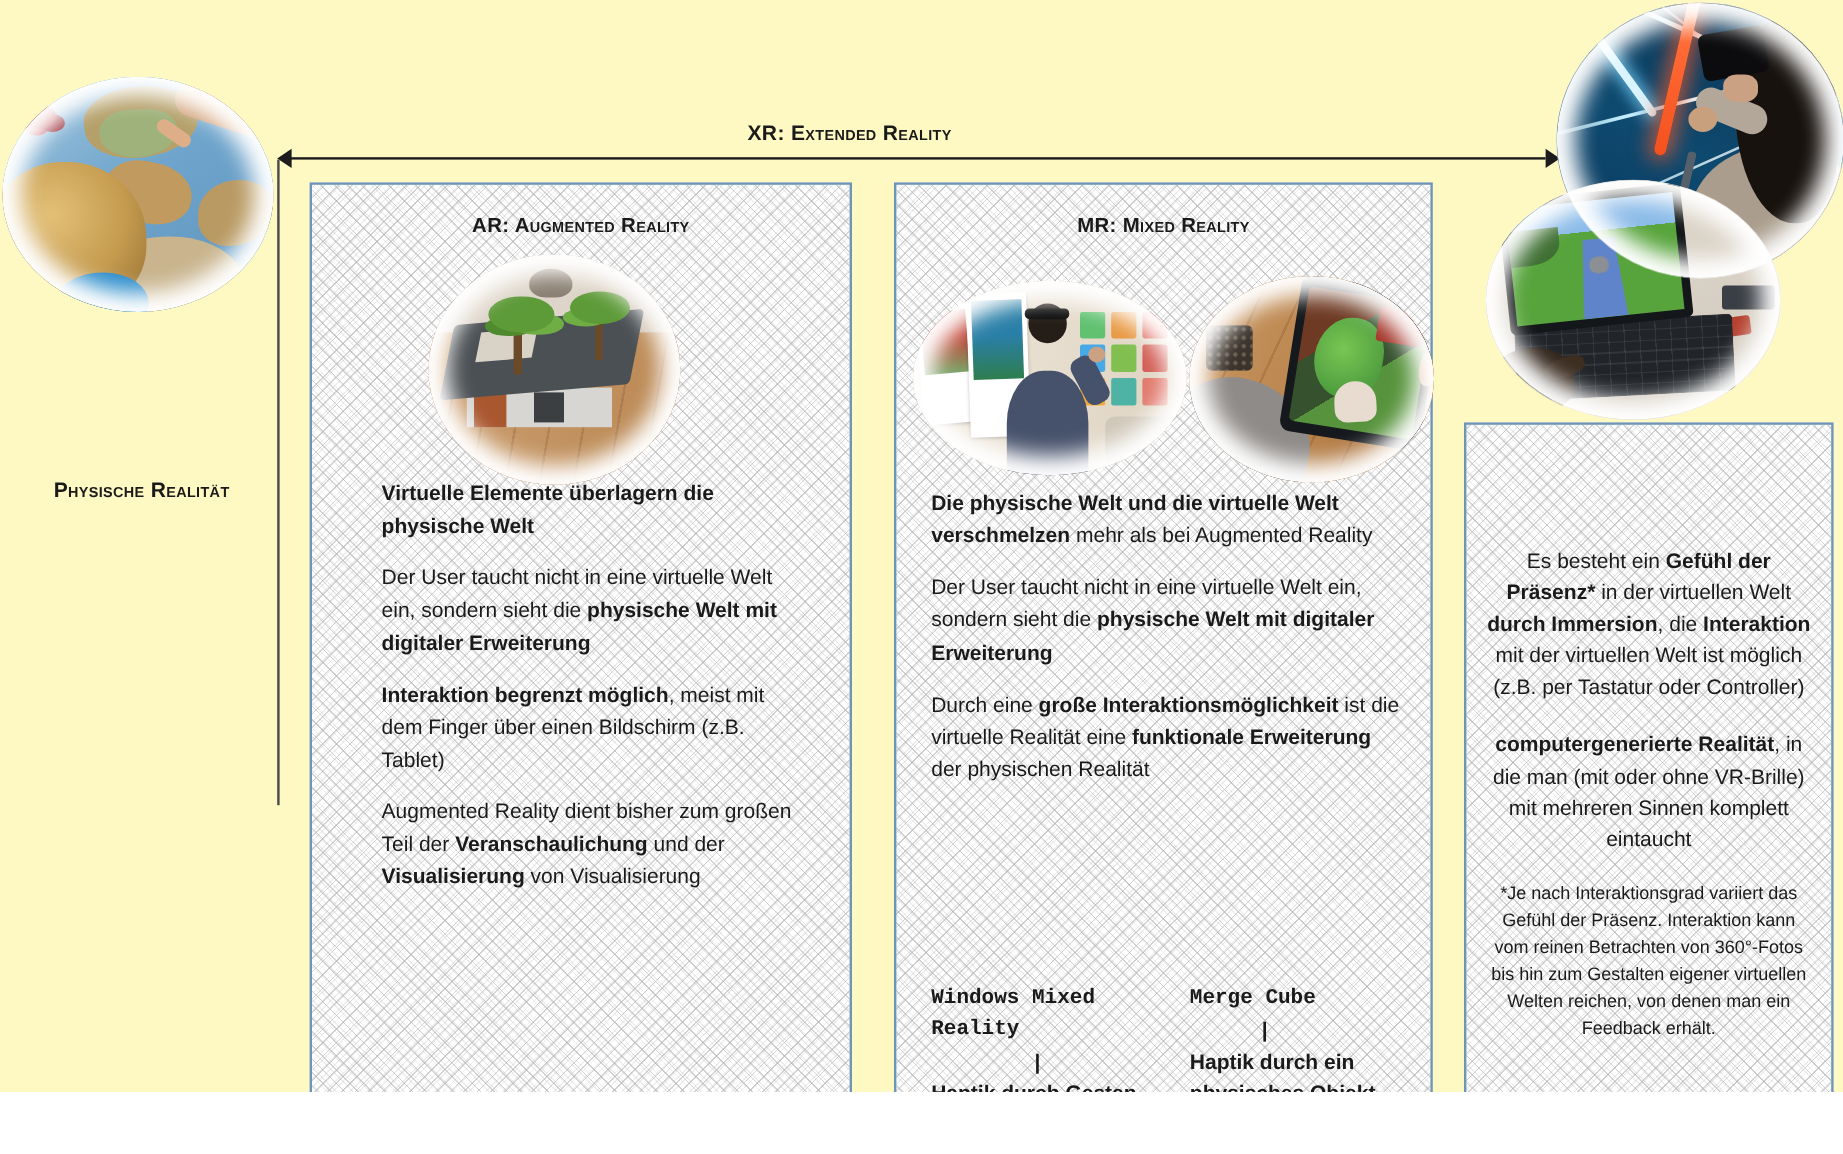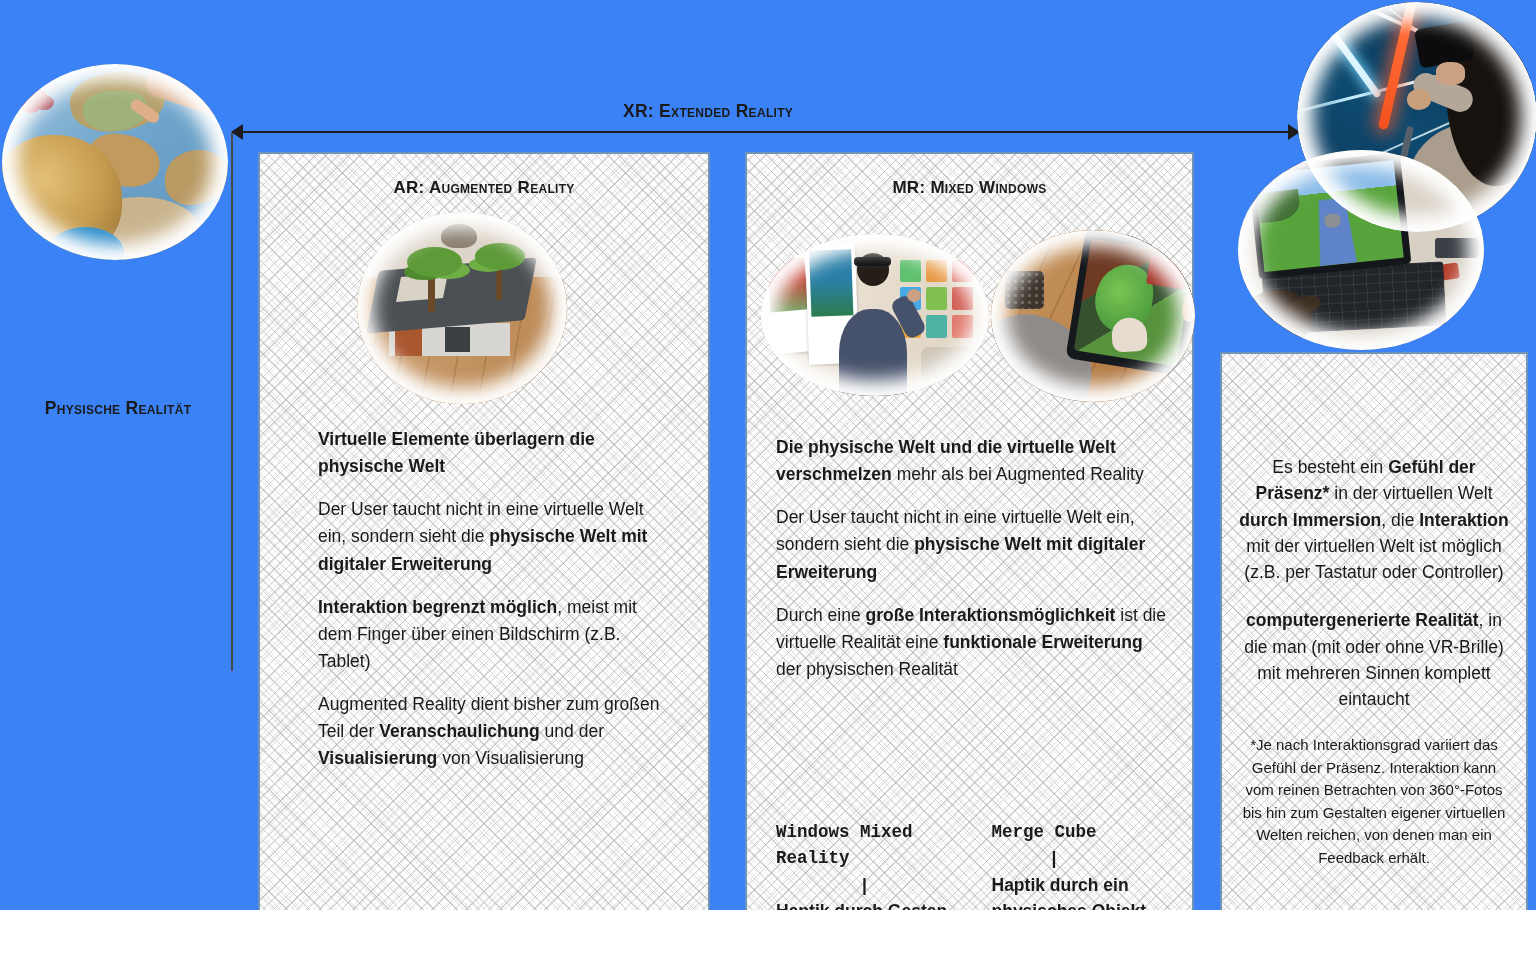--- a/index.html
+++ b/index.html
@@ -1,17 +1,17 @@
 <!DOCTYPE html>
 <html style="--box_border: #6e95b7; --arrow_color: #1c1c1c; --text_color: #1a1a1a;"><head>
 <meta charset="utf-8">
 <style>
   html,body{margin:0;padding:0;background:#fff;}
   .stage{
-    position:relative;width:1536px;height:910px;background:#3b82f6;overflow:hidden;
+    position:relative;width:1536px;height:910px;background:#fef9c3;overflow:hidden;
     font-family:"Liberation Sans",sans-serif;color:var(--text_color,#1a1a1a);
   }
   
   .panel{
     position:absolute;border:2px solid var(--box_border,#6e95b7);box-sizing:border-box;
     background-color:#fff;
     background-image:
       repeating-linear-gradient(45deg, rgba(178,178,178,.55) 0 1px, transparent 1px 8px),
       repeating-linear-gradient(-45deg, rgba(178,178,178,.55) 0 1px, transparent 1px 8px),
       repeating-linear-gradient(45deg, rgba(178,178,178,.22) 3px 4px, transparent 4px 8px),
@@ -19,21 +19,21 @@
   }
   #ar-panel{left:258px;top:152px;width:452px;height:801px;}
   #mr-panel{left:745px;top:152px;width:449px;height:801px;}
   #vr-panel{left:1220px;top:352px;width:308px;height:598px;}
   .panel-title{
     text-align:center;font-weight:bold;font-size:17px;font-variant:small-caps;
     letter-spacing:.3px;margin:0;padding-top:24px;
   }
   #vr-panel .panel-title{padding-top:52px;}
   
-  .copy{position:absolute;font-size:17.5px;line-height:1.55;margin-top:28px;}
+  .copy{position:absolute;font-size:17.5px;line-height:1.55;}
   #ar-copy{top:244px;left:58px;right:46px;}
   #mr-copy{top:252px;left:29px;right:23px;}
   .copy p{margin:0 0 16px 0;}
   b{font-weight:bold;}
   
   .mr-cols{position:absolute;top:665px;left:29px;right:13px;display:flex;font-size:17.5px;line-height:1.5;}
   .mr-col{flex:1;}
   .mr-col .device{font-weight:bold;font-family:Liberation Mono, monospace;}
   .mr-col .connector{font-weight:bold;}
   #mr-col-left .connector{padding-left:86px;}
@@ -226,21 +226,21 @@
     </div>
     <div class="copy" id="ar-copy">
       <p><b>Virtuelle Elemente überlagern die physische Welt</b></p>
       <p><span>Der User taucht nicht in eine virtuelle Welt ein, sondern sieht die </span><b>physische Welt mit digitaler Erweiterung</b></p>
       <p><b>Interaktion begrenzt möglich</b><span>, meist mit dem Finger über einen Bildschirm (z.B. Tablet)</span></p>
       <p><span>Augmented Reality dient bisher zum großen Teil der </span><b>Veranschaulichung</b><span> und der </span><b>Visualisierung</b><span> von Visualisierung</span></p>
     </div>
   </div>
 
   <div class="panel" id="mr-panel">
-    <h2 class="panel-title">MR: Mixed Windows</h2>
+    <h2 class="panel-title">MR: Mixed Reality</h2>
     <div class="photo" id="photo-mr1">
       <div class="p3-bg"></div>
       <div class="p3-card3"></div>
       <div class="p3-card1"></div>
       <div class="p3-card2"></div>
       <div class="p3-tiles">
         <i style="background:#58c06a"></i>
           <i style="background:#e8953a"></i>
           <i style="background:#d94f43"></i>
         <i style="background:#3fa7e8"></i>

